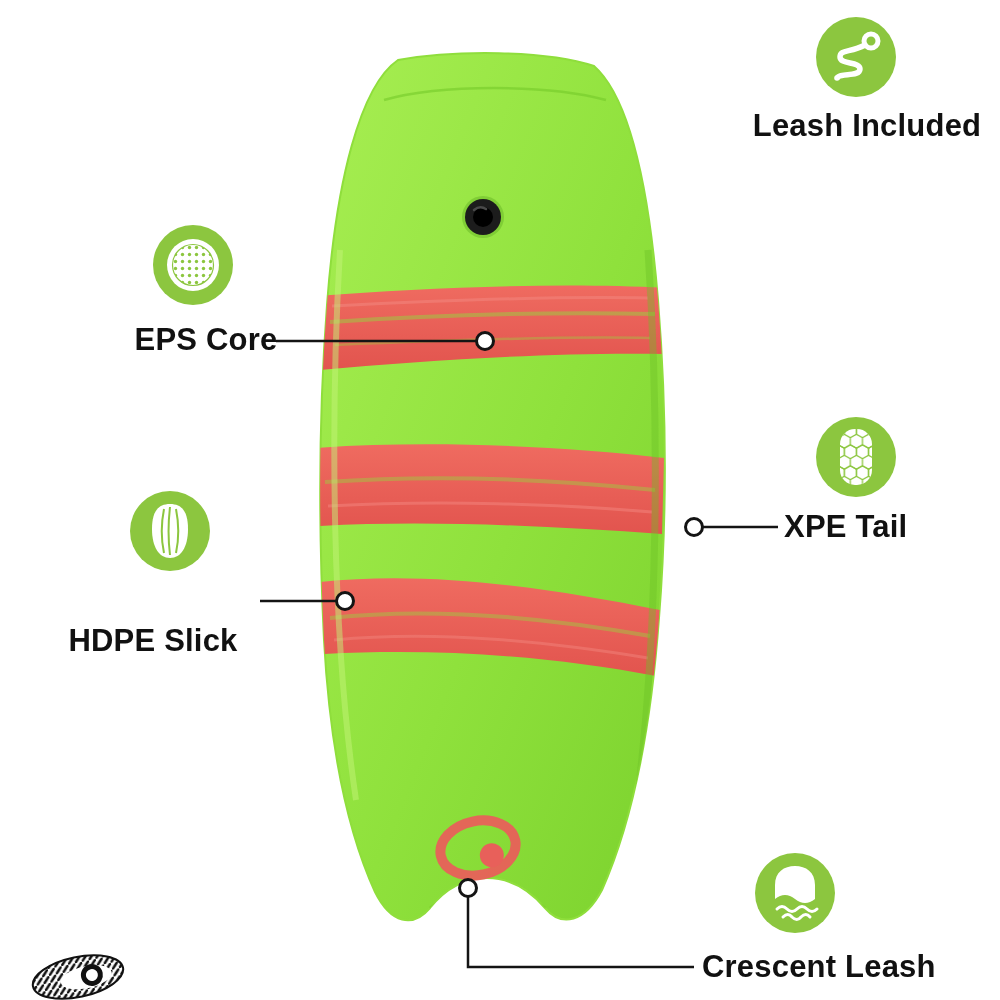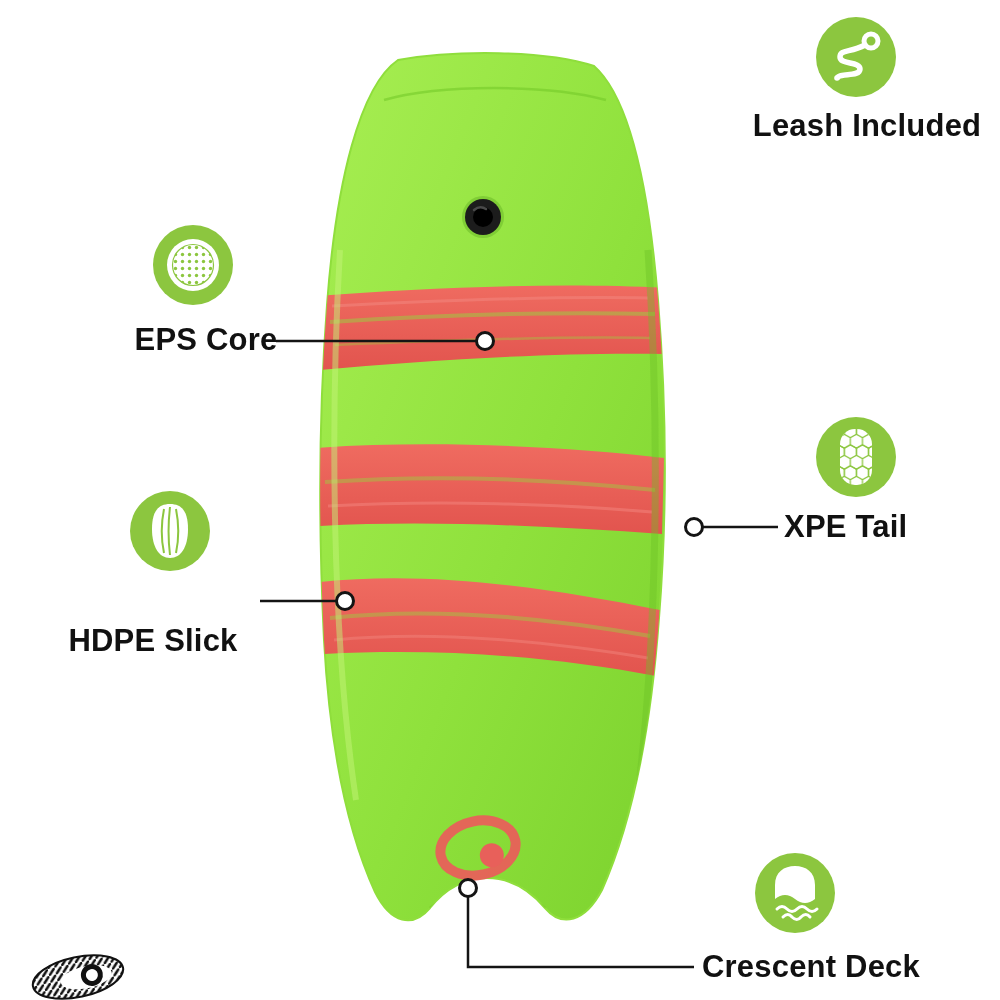--- a/index.html
+++ b/index.html
@@ -156,15 +156,15 @@
   </div>
 
   <div class="label center" style="left:712px;top:108px;width:310px;">Leash Included</div>
 
   <div class="label center" style="left:106px;top:322px;width:200px;">EPS Core</div>
 
   <div class="label" style="left:784px;top:509px;">XPE Tail</div>
 
   <div class="label center" style="left:43px;top:583px;width:220px;margin-top:40px;">HDPE Slick</div>
 
-  <div class="label" style="left:702px;top:949px;">Crescent Deck</div>
+  <div class="label" style="left:702px;top:949px;">Crescent Leash</div>
 
 </div>
 
 </body></html>

